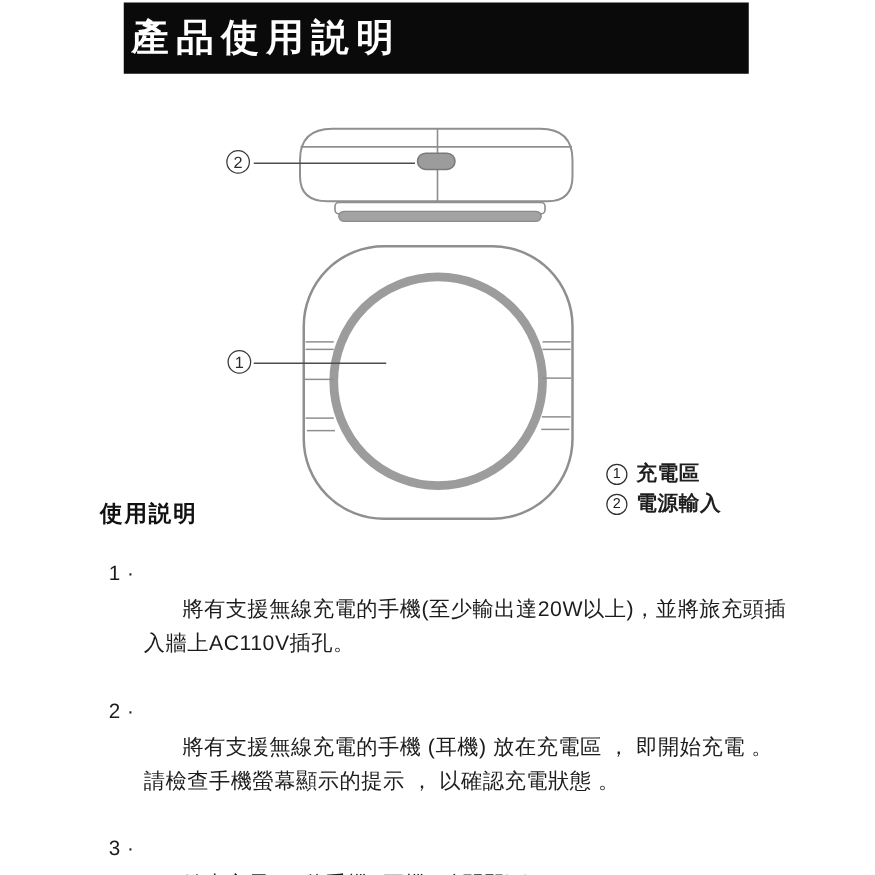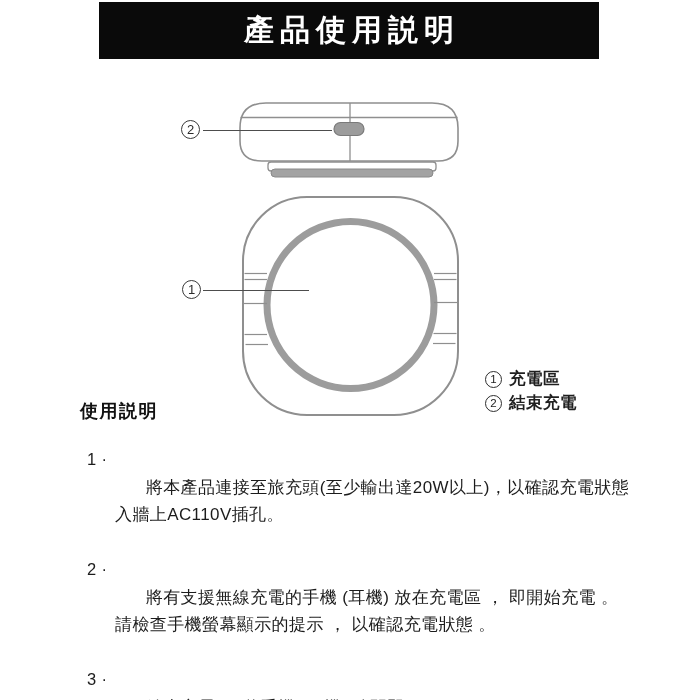--- a/index.html
+++ b/index.html
@@ -3,21 +3,21 @@
 <meta charset="utf-8">
 <style>
   html,body{margin:0;padding:0;background:#fff;}
   .page{
     position:relative;width:700px;height:700px;background:#ffffff;overflow:hidden;
     font-family:"Liberation Sans","DejaVu Sans",sans-serif;color:#1a1a1a;
   }
   
   .banner{
     position:absolute;left:99px;top:2px;width:500px;height:57px;
-    background:#0a0a0a;display:flex;align-items:center;justify-content:center;
+    background:#0a0a0a;display:flex;align-items:center;
   }
   .banner .title{
     color:#ffffff;font-size:30px;font-weight:bold;letter-spacing:6px;text-indent:6px;
     white-space:nowrap;
   }
   
   .diagram-svg{position:absolute;left:0;top:0;width:700px;height:700px;}
   
   .callout{
     position:absolute;width:19px;height:19px;border:1.5px solid #3a3a3a;border-radius:50%;
@@ -100,29 +100,29 @@
     <span>1</span>
   </div>
 
   <div class="legend">
     <div class="legend-row">
       <span class="legend-num">1</span>
       <span class="legend-label">充電區</span>
     </div>
     <div class="legend-row">
       <span class="legend-num">2</span>
-      <span class="legend-label">結束充電</span>
+      <span class="legend-label">電源輸入</span>
     </div>
   </div>
 
   <div class="section-heading">使用説明</div>
 
   <div class="instructions">
     <div class="instr-item">
-      <span class="instr-marker"><span>1</span><span>·</span></span><span class="instr-text">將本產品連接至旅充頭(至少輸出達20W以上)，以確認充電狀態
+      <span class="instr-marker"><span>1</span><span>·</span></span><span class="instr-text">將有支援無線充電的手機(至少輸出達20W以上)，並將旅充頭插
 入牆上AC110V插孔。</span>
     </div>
     <div class="instr-item">
       <span class="instr-marker"><span>2</span><span>·</span></span><span class="instr-text">將有支援無線充電的手機 (耳機) 放在充電區 ， 即開始充電 。
 請檢查手機螢幕顯示的提示 ， 以確認充電狀態 。</span>
     </div>
     <div class="instr-item">
       <span class="instr-marker"><span>3</span><span>·</span></span><span class="instr-text">結束充電 ， 將手機 (耳機) 移開即可。</span>
     </div>
 

